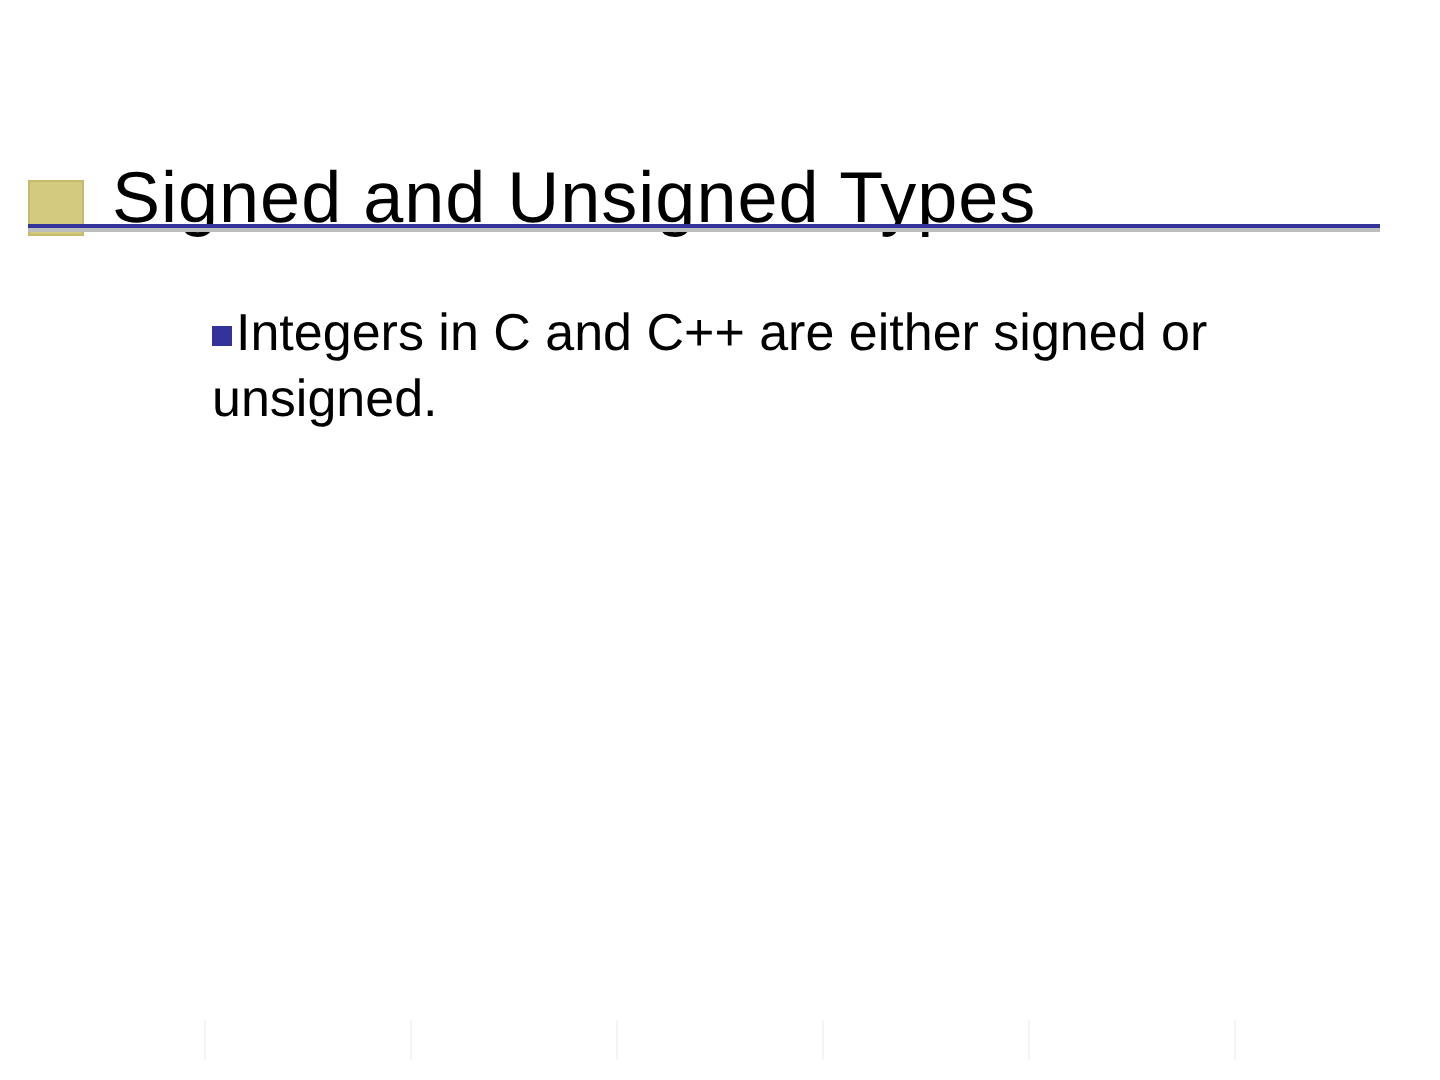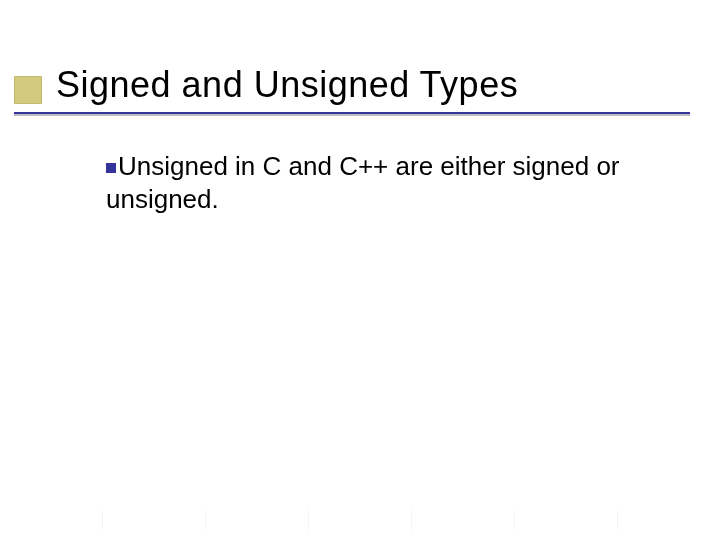--- a/index.html
+++ b/index.html
@@ -12,21 +12,21 @@
     overflow: hidden;
   }
   .slide {
     position: relative;
     width: 720px;
     height: 540px;
     box-sizing: border-box;
   }
   .title-row {
     position: absolute;
-    top: 58px;
+    top: 72px;
     left: 0;
     right: 0;
     height: 62px;
   }
   .accent-square {
     position: absolute;
     left: 14px;
     top: 18px;
     width: 26px;
     height: 26px;
@@ -93,21 +93,21 @@
 
   <div class="title-row">
     <div class="accent-square"></div>
     <div class="title">Signed and Unsigned Types</div>
   </div>
 
   <div class="rule"></div>
 
   <div class="body">
     <div class="item">
-      <span class="bullet"></span><span>Unsigned in C and C++ are either signed or unsigned.</span>
+      <span class="bullet"></span><span>Integers in C and C++ are either signed or unsigned.</span>
     </div>
   </div>
 
   <div class="faint-row">
     <div></div>
       <div></div>
       <div></div>
       <div></div>
       <div></div>
       <div></div>

